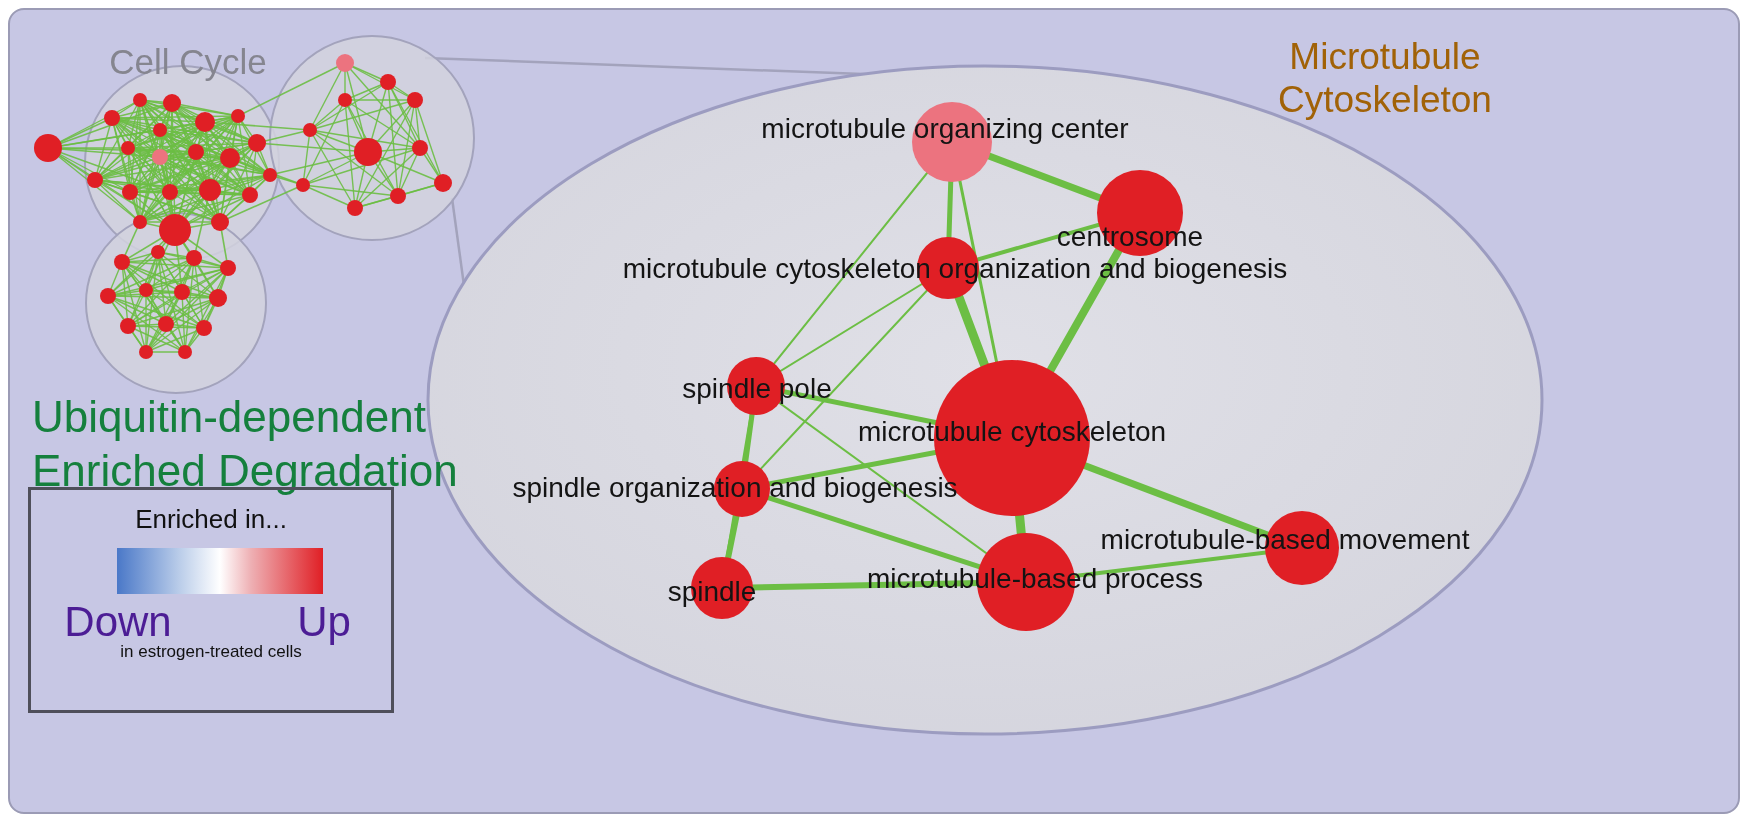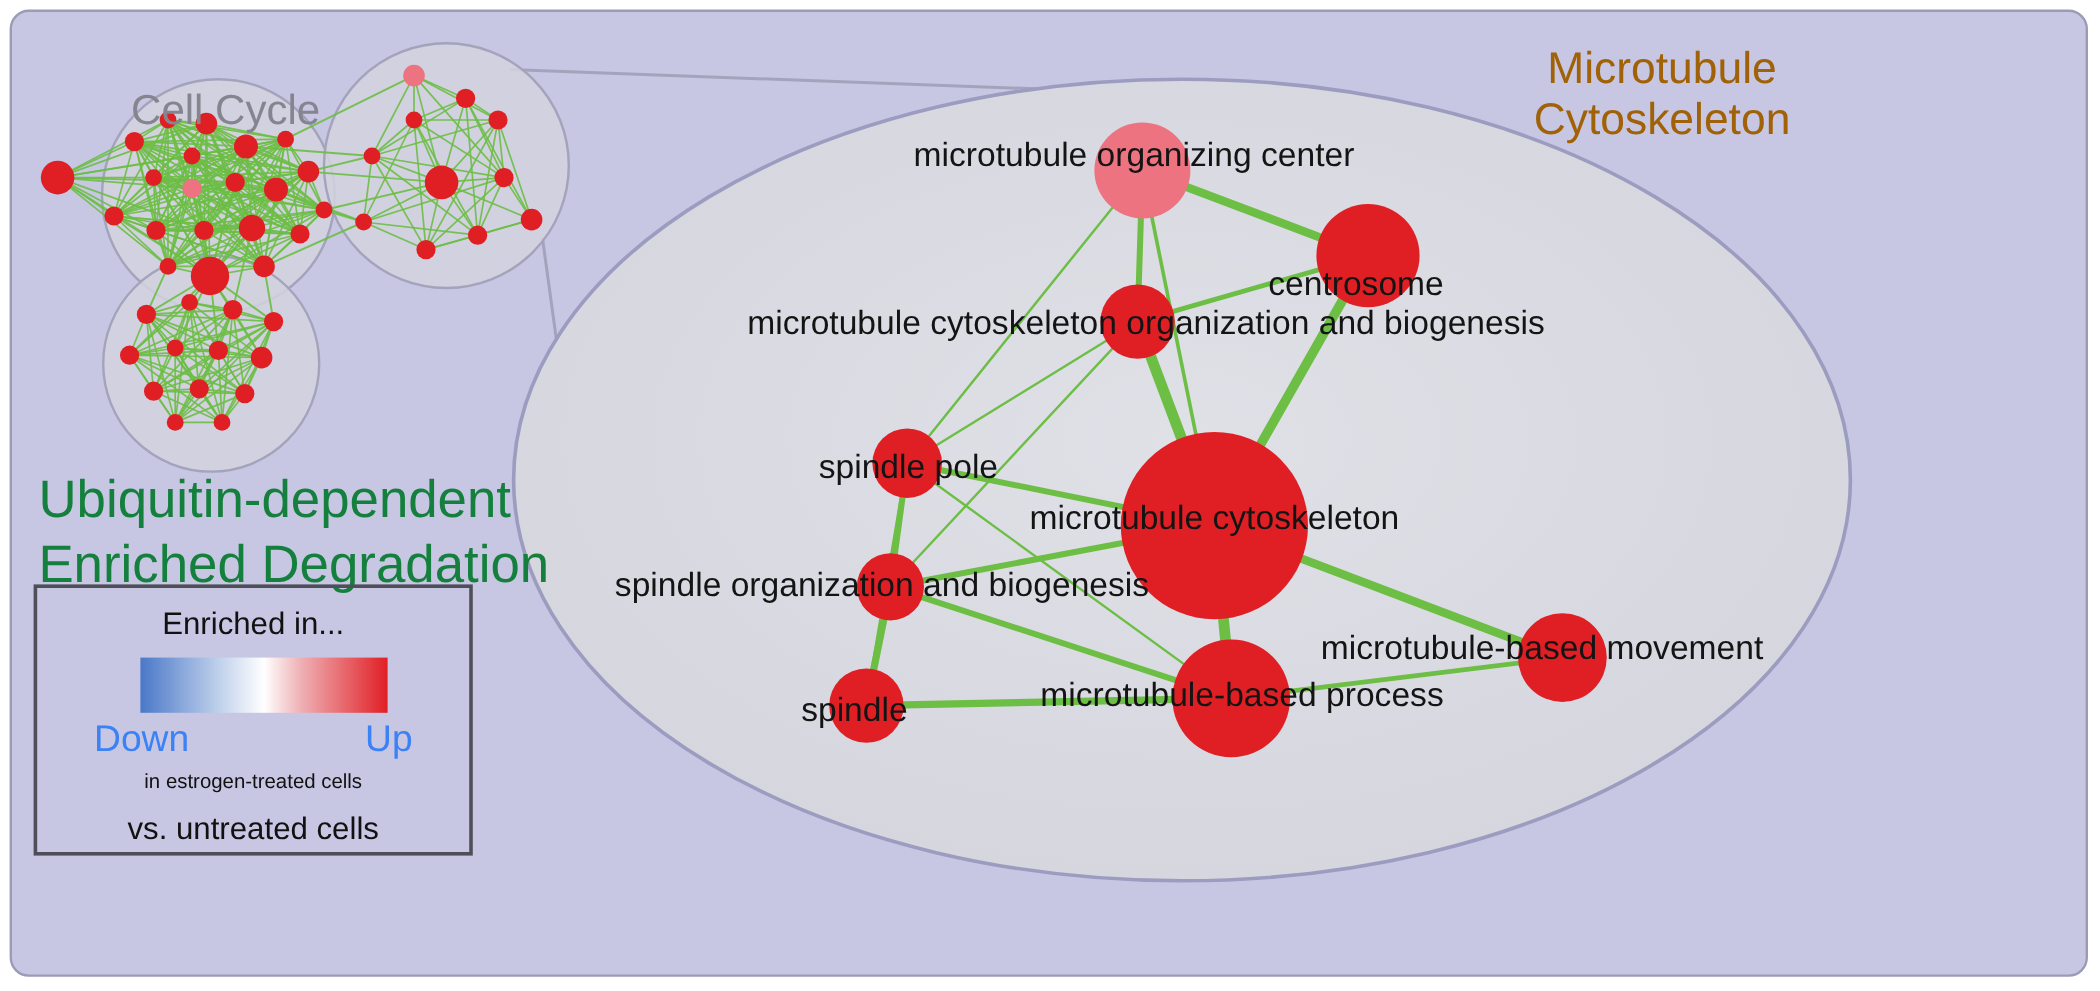--- a/index.html
+++ b/index.html
@@ -4,26 +4,26 @@
 <style>
   html,body{margin:0;padding:0;background:#ffffff;font-family:"Liberation Sans",sans-serif;}
   .stage{position:relative;width:1750px;height:826px;background:#ffffff;overflow:hidden;}
   .panel{position:absolute;left:8px;top:8px;width:1732px;height:806px;background:#c7c7e4;
          border:2px solid #9b9bb5;border-radius:16px;box-sizing:border-box;}
   svg.scene{position:absolute;left:0;top:0;width:1750px;height:826px;z-index:1;}
   svg text{font-family:"Liberation Sans",sans-serif;}
   .node-label{font-size:28px;fill:#141414;}
   .overlay{position:absolute;z-index:2;}
   .detail-title{left:1268px;top:36px;width:234px;text-align:center;font-size:37px;line-height:1.15;color:#a16207;}
-  .cc-label{left:88px;top:42px;width:200px;text-align:center;font-size:35px;color:#85858f;margin-top:30px;}
+  .cc-label{left:88px;top:42px;width:200px;text-align:center;font-size:35px;color:#85858f;}
   .ub-label{left:32px;top:390px;font-size:44px;line-height:1.22;color:#15803d;}
   .legend{left:28px;top:487px;width:366px;height:226px;border:3px solid #4f4f5a;box-sizing:border-box;}
   .legend-title{position:absolute;top:14px;width:100%;text-align:center;font-size:26px;color:#111;}
   .legend-bar{position:absolute;left:86px;top:58px;width:206px;height:46px;}
-  .legend-end{position:absolute;top:108px;font-size:31px;color:#3b82f6;transform:translateX(-50%);}
+  .legend-end{position:absolute;top:108px;font-size:42px;color:#4c1d95;transform:translateX(-50%);}
   .legend-end.down{left:87px;}
   .legend-end.up{left:293px;}
   .legend-cap1{position:absolute;top:152px;width:100%;text-align:center;font-size:17px;color:#111;}
   .legend-cap2{position:absolute;top:185px;width:100%;text-align:center;font-size:26px;color:#111;}
 </style>
 </head>
 <body>
 
 <div class="stage">
   <div class="panel"></div>
@@ -479,15 +479,14 @@
     <div>Microtubule</div>
     <div>Cytoskeleton</div>
   </div>
 
   <div class="overlay legend">
     <div class="legend-title">Enriched in...</div>
     <div class="legend-bar" id="legend-bar" style="background: linear-gradient(to right, rgb(74, 120, 200) 0%, rgb(185, 204, 233) 30%, rgb(255, 255, 255) 50%, rgb(238, 176, 180) 65%, rgb(224, 31, 37) 100%);"></div>
     <div class="legend-end down">Down</div>
     <div class="legend-end up">Up</div>
     <div class="legend-cap1">in estrogen-treated cells</div>
-    <div class="legend-cap2">vs. untreated cells</div>
   </div>
 </div>
 
 </body></html>

